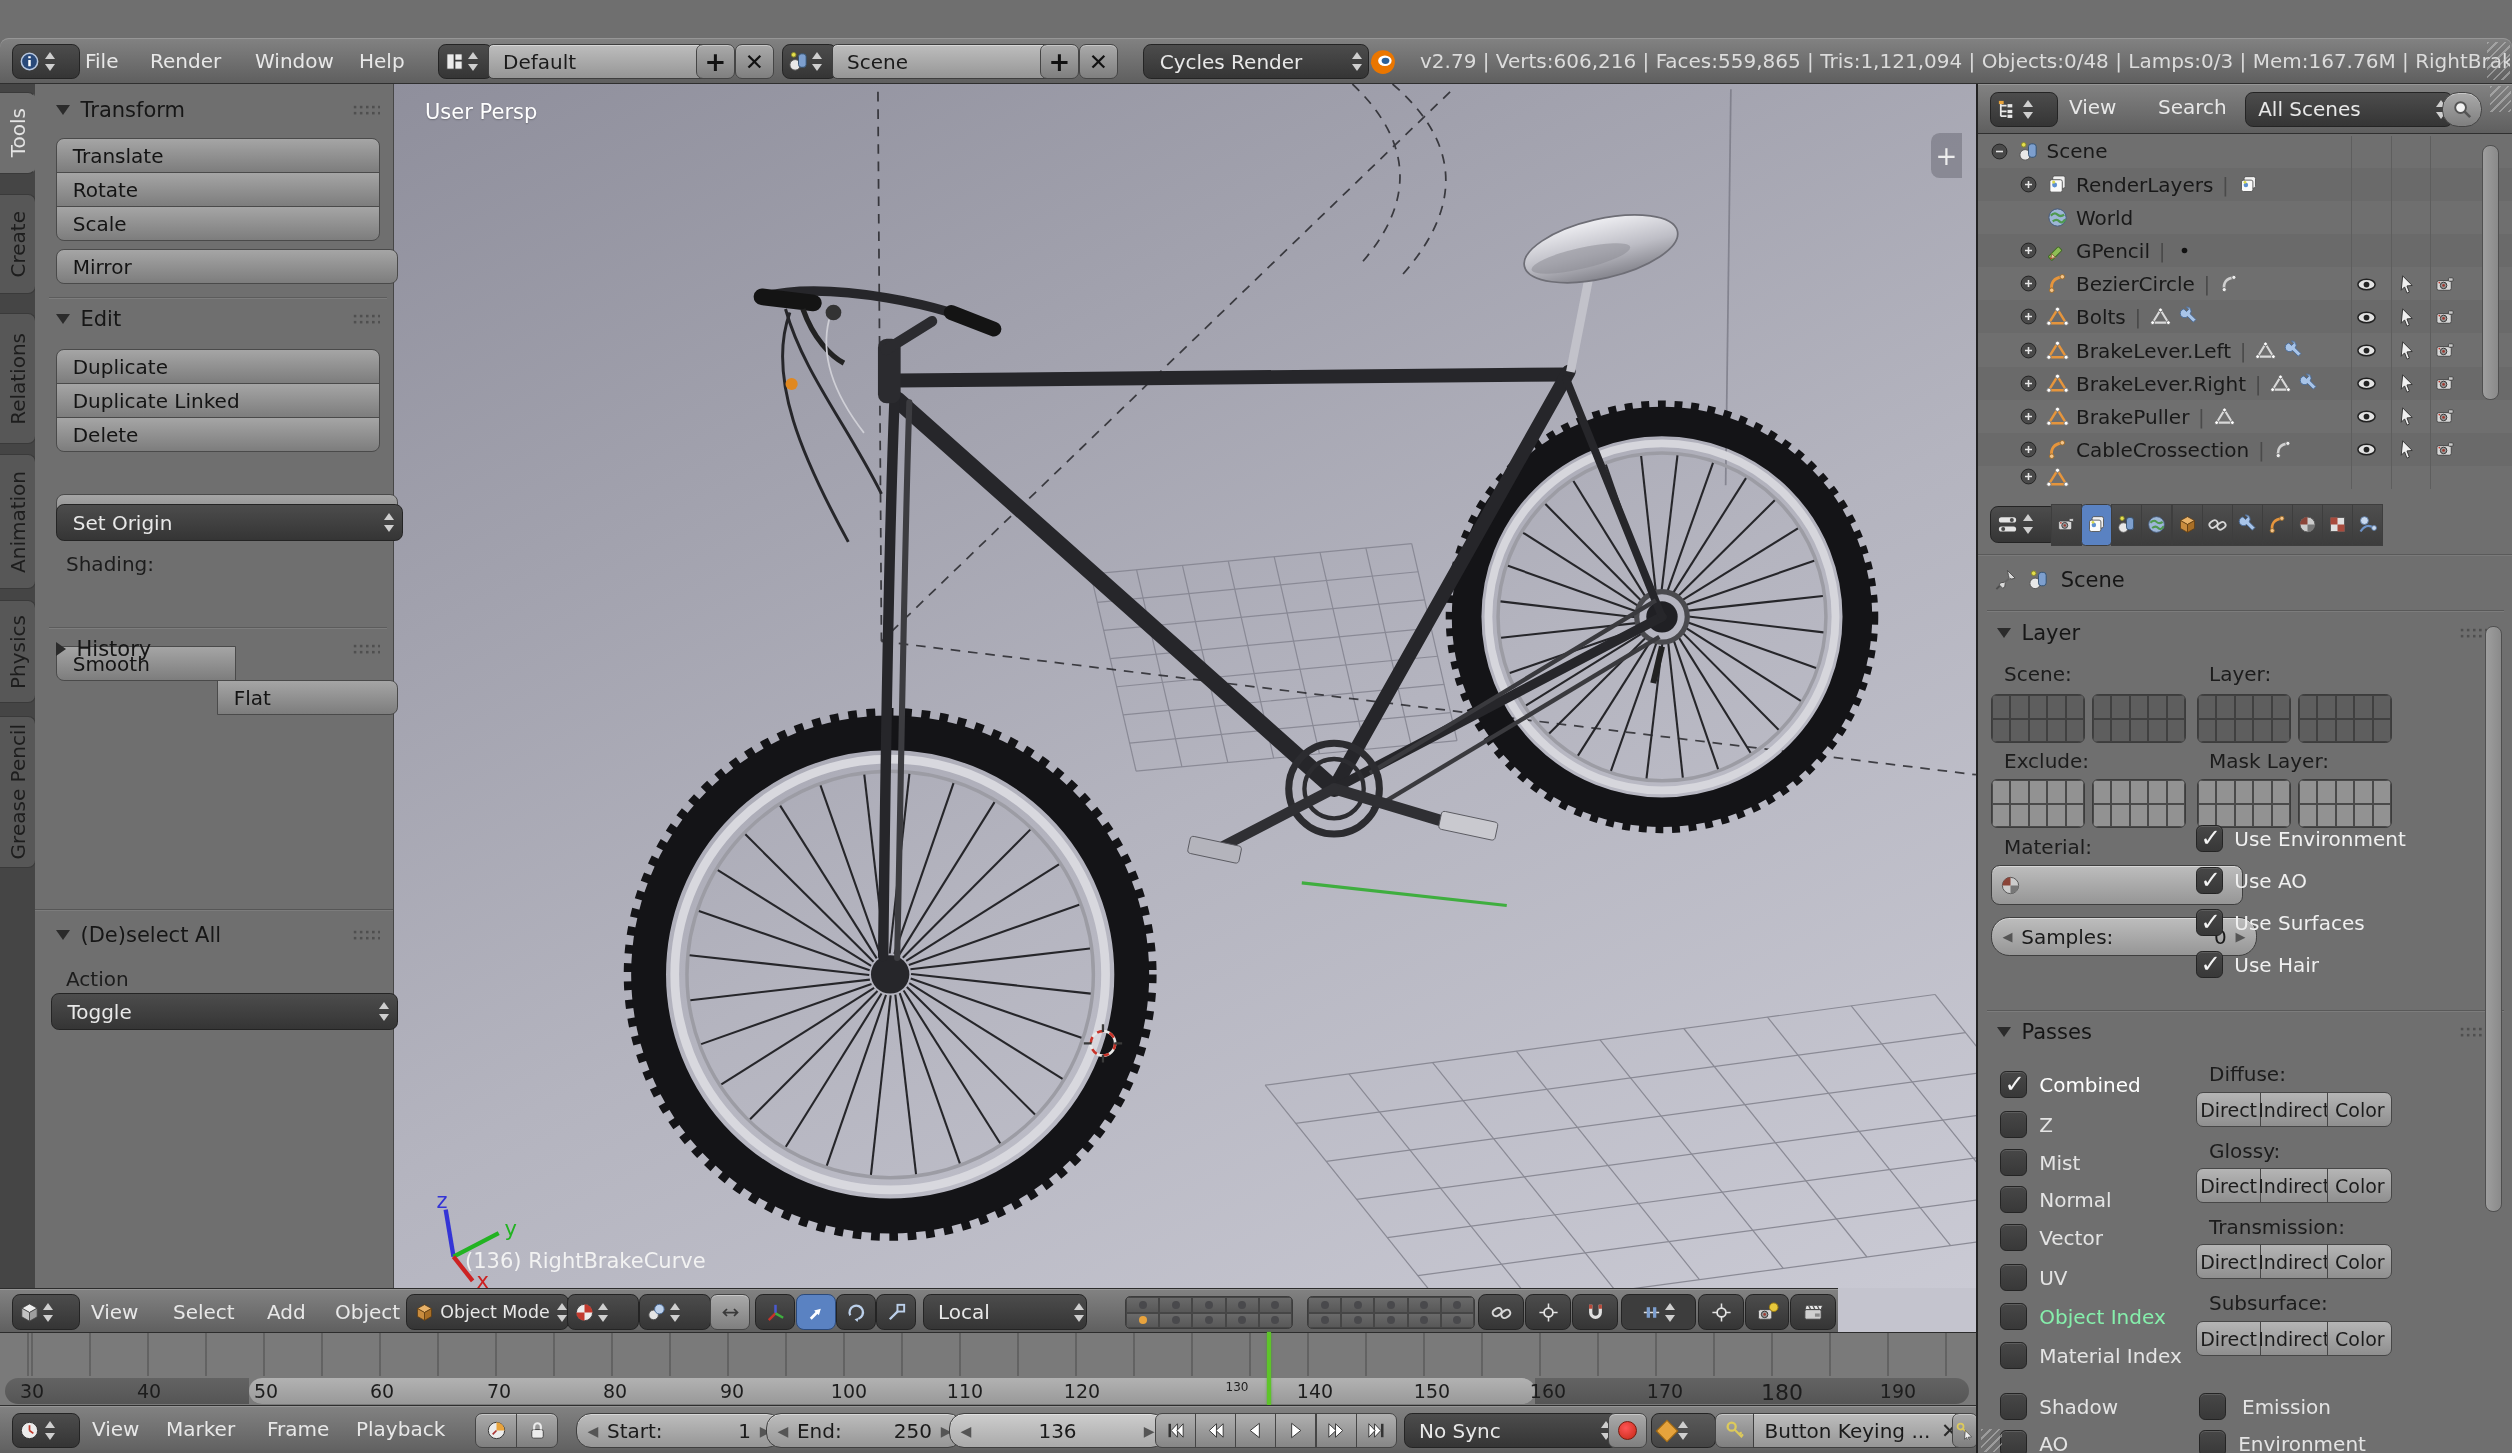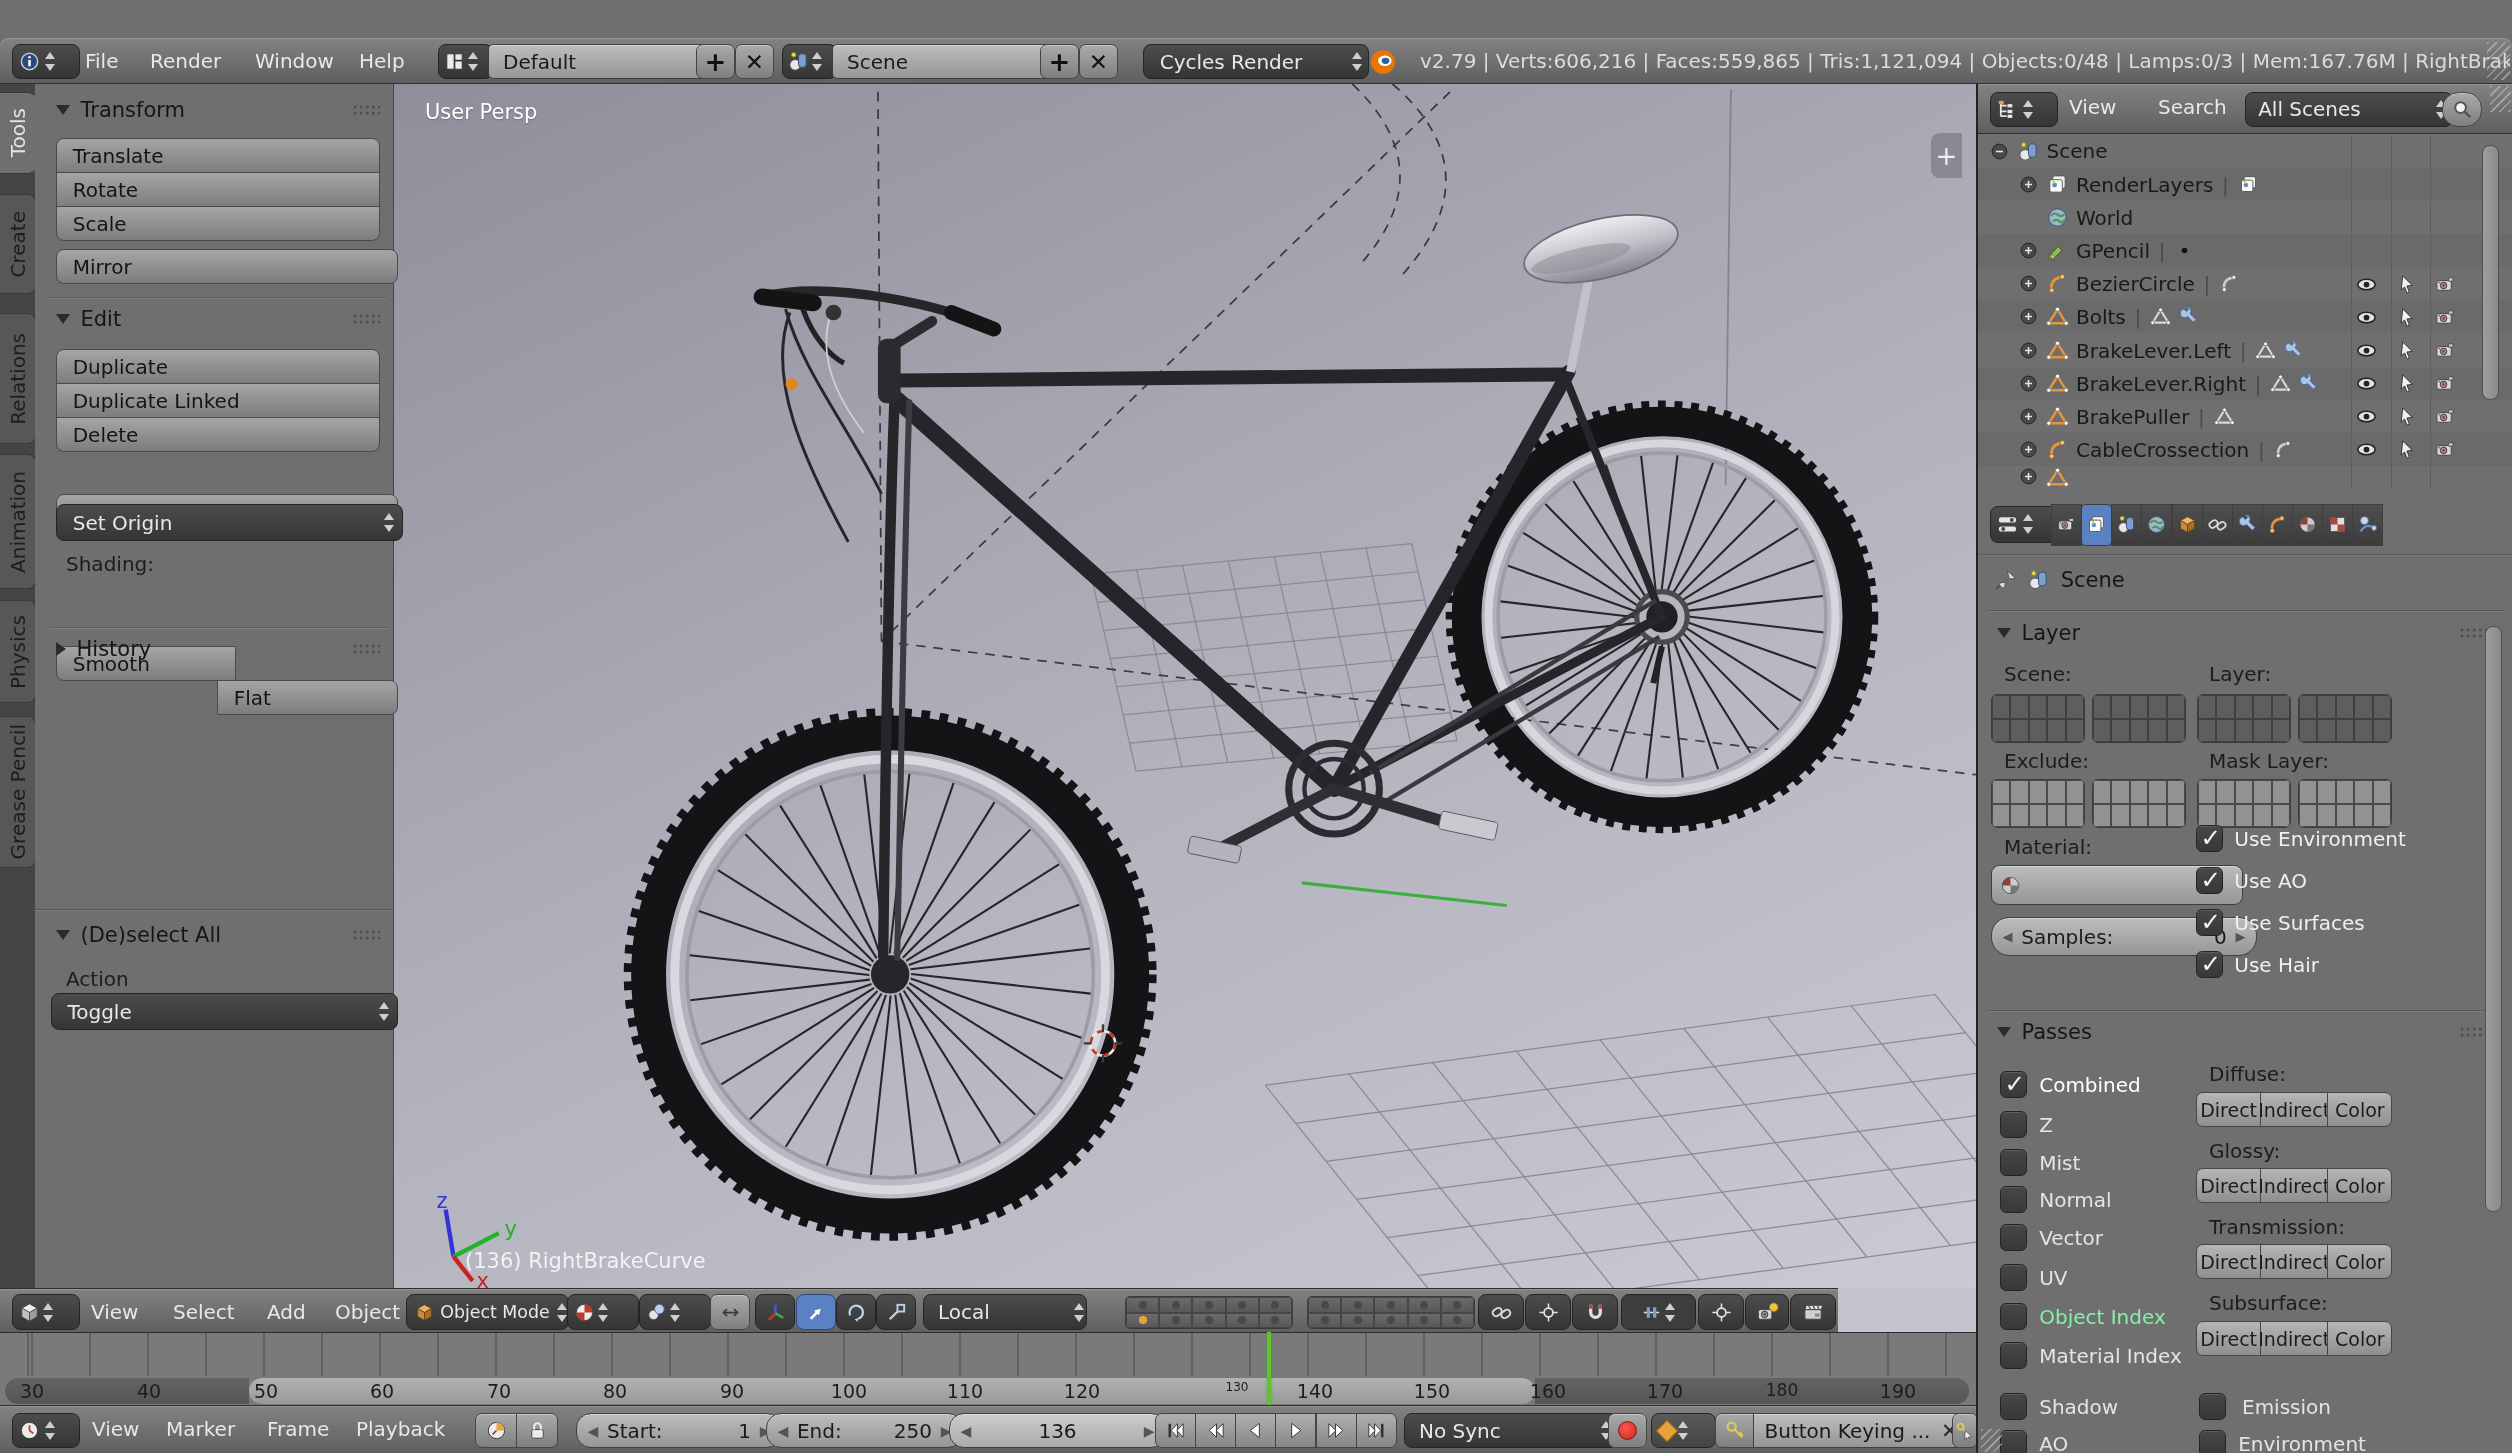--- a/index.html
+++ b/index.html
@@ -641,21 +641,21 @@
       <span class="abs" style="left: 615px; top: 3.5px; transform: translateX(-50%); color: rgb(29, 29, 29); font-size: 19px;">80</span>
       <span class="abs" style="left: 732px; top: 3.5px; transform: translateX(-50%); color: rgb(29, 29, 29); font-size: 19px;">90</span>
       <span class="abs" style="left: 849px; top: 3.5px; transform: translateX(-50%); color: rgb(29, 29, 29); font-size: 19px;">100</span>
       <span class="abs" style="left: 965px; top: 3.5px; transform: translateX(-50%); color: rgb(29, 29, 29); font-size: 19px;">110</span>
       <span class="abs" style="left: 1082px; top: 3.5px; transform: translateX(-50%); color: rgb(29, 29, 29); font-size: 19px;">120</span>
       <span class="abs" style="left: 1237px; top: 3.5px; transform: translateX(-50%); color: rgb(29, 29, 29); font-size: 12px;">130</span>
       <span class="abs" style="left: 1315px; top: 3.5px; transform: translateX(-50%); color: rgb(29, 29, 29); font-size: 19px;">140</span>
       <span class="abs" style="left: 1432px; top: 3.5px; transform: translateX(-50%); color: rgb(29, 29, 29); font-size: 19px;">150</span>
       <span class="abs" style="left: 1548px; top: 3.5px; transform: translateX(-50%); color: rgb(29, 29, 29); font-size: 19px;">160</span>
       <span class="abs" style="left: 1665px; top: 3.5px; transform: translateX(-50%); color: rgb(29, 29, 29); font-size: 19px;">170</span>
-      <span class="abs" style="left: 1782px; top: 3.5px; transform: translateX(-50%); color: rgb(29, 29, 29); font-size: 17px;">180</span>
+      <span class="abs" style="left: 1782px; top: 3.5px; transform: translateX(-50%); color: rgb(29, 29, 29); font-size: 22px;">180</span>
       <span class="abs" style="left: 1898px; top: 3.5px; transform: translateX(-50%); color: rgb(29, 29, 29); font-size: 19px;">190</span>
     </div>
   <div class="abs" id="playhead" style="top: 1332px; width: 3.5px; height: 73px; background: rgb(94, 196, 41); box-shadow: rgba(60, 160, 20, 0.8) 0px 0px 2.6px; left: 1267px;"></div>
 
   <div class="abs hdr" style="left:0;top:1405px;width:1976px;height:48px;border-top:0.9px solid #2f2f2f;border-bottom:none;">
     <div class="abs btnd" style="left:12.2px;top:7px;width:61px;height:33px;padding-left:5.2px;gap:1.7px;">
       <span class="ic">
           <svg viewBox="0 0 24 24">
             <circle cx="12" cy="12" r="8.5" fill="#ececec" stroke="#333"></circle>
             <path d="M12 12 L12 6.5 M12 12 L16 15" stroke="#c0392b" stroke-width="1.8"></path>

